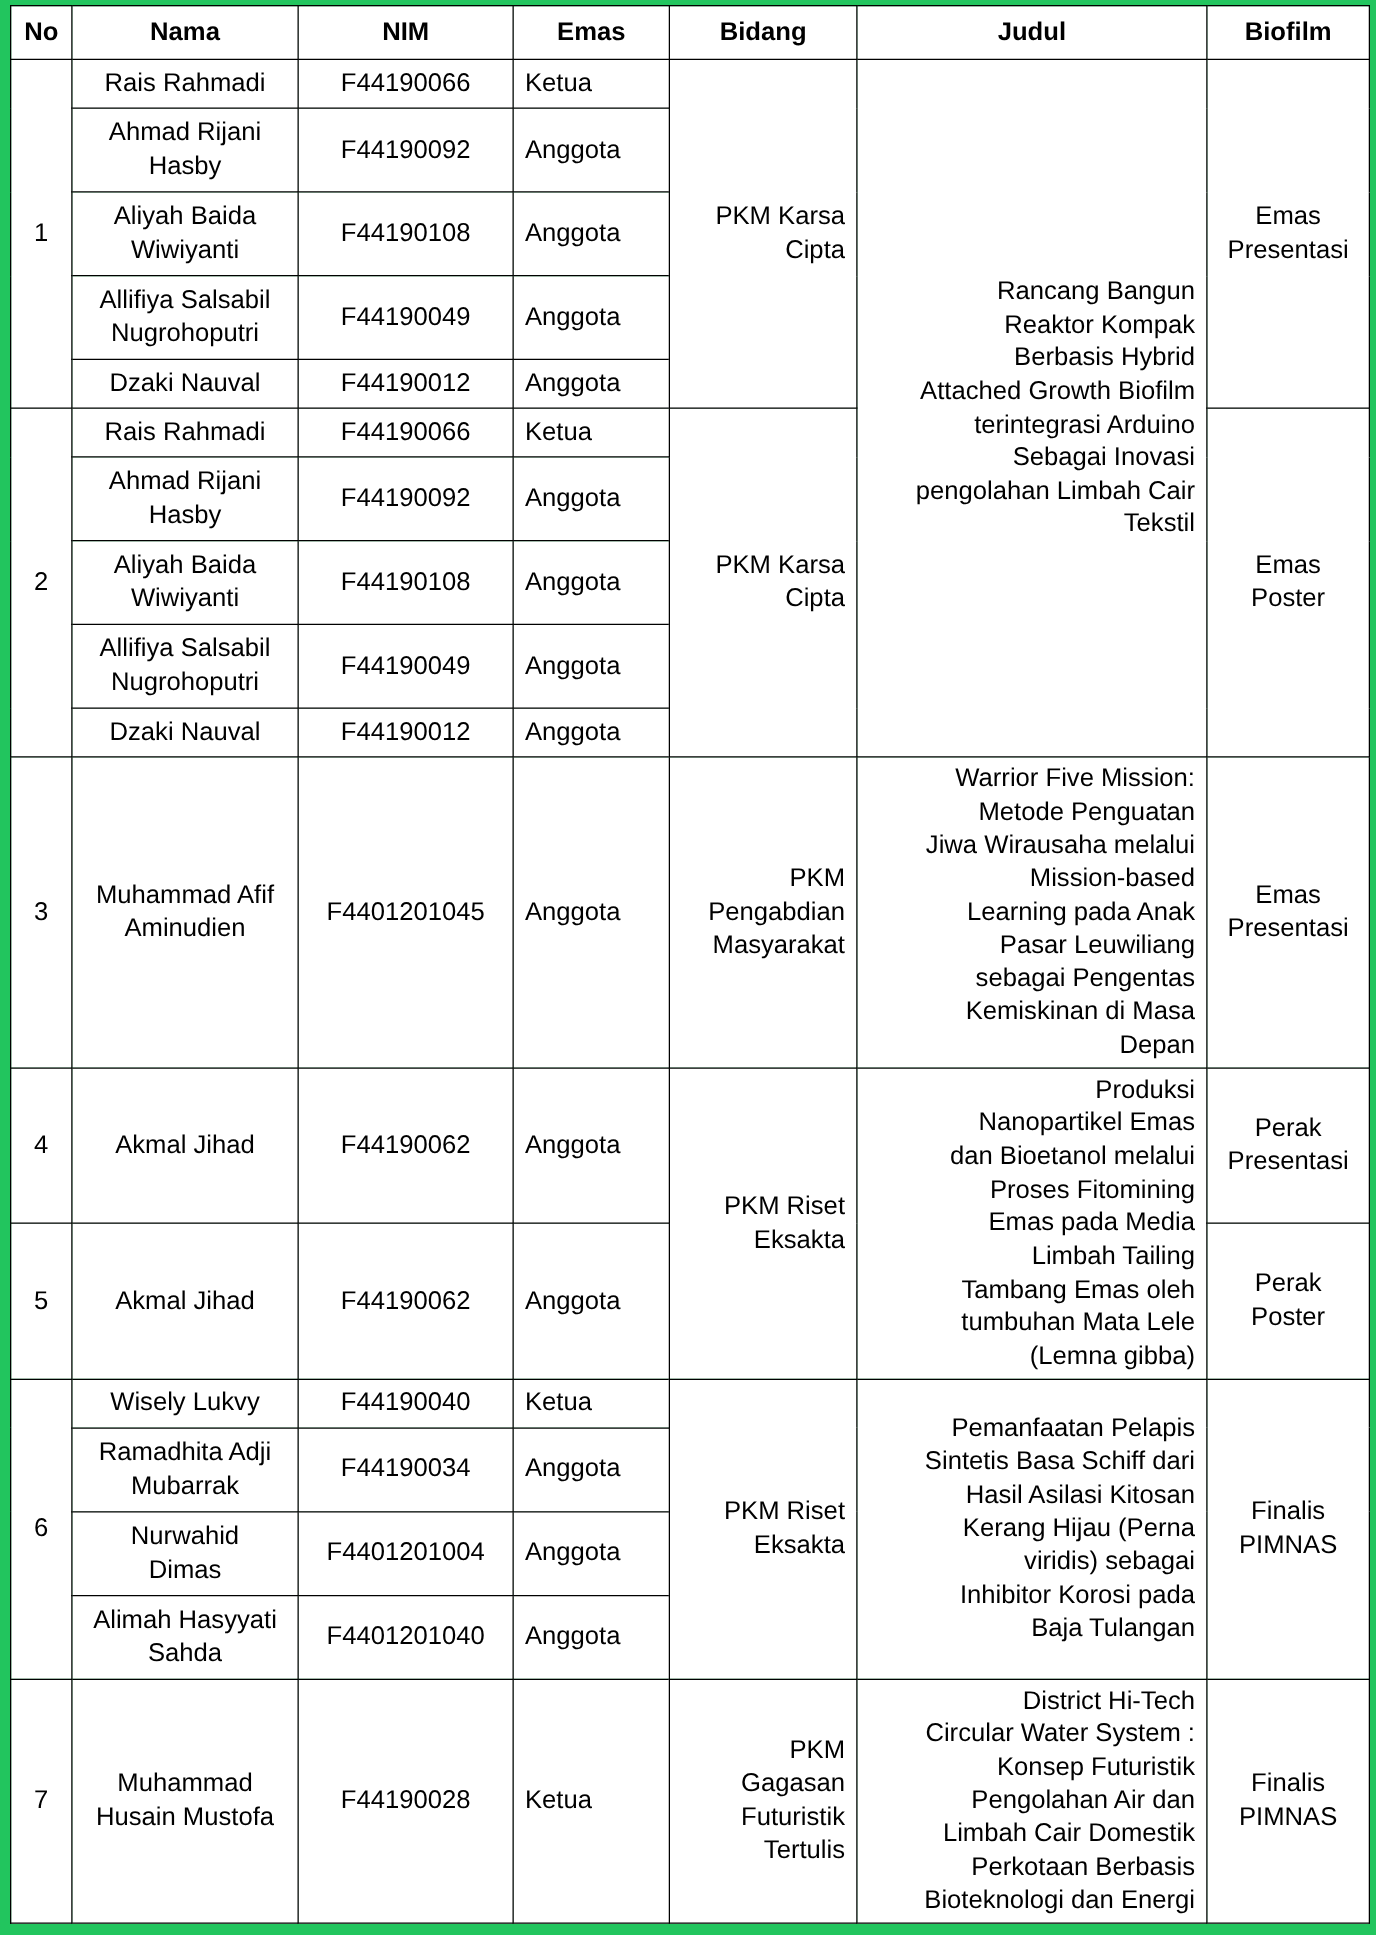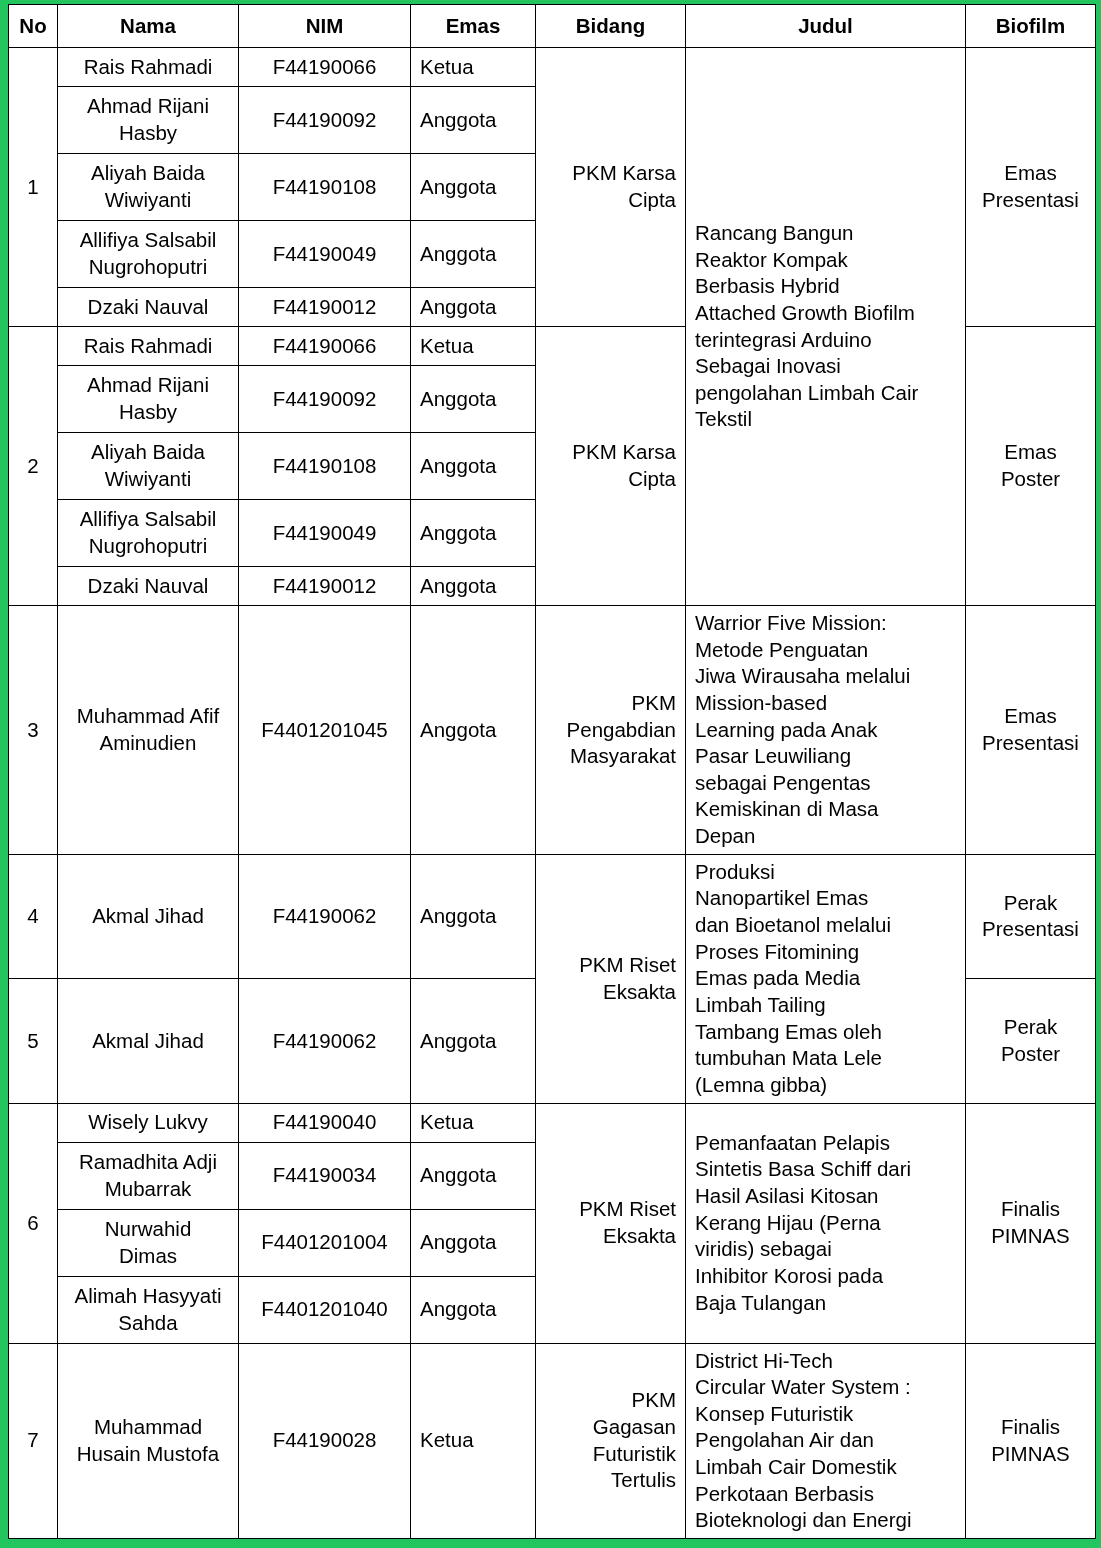--- a/index.html
+++ b/index.html
@@ -50,21 +50,21 @@
   col.c-peran   { width: 125px; }
   col.c-bidang  { width: 150px; }
   col.c-judul   { width: 280px; }
   col.c-capaian { width: 130px; }
 
   td.no      { text-align: center; vertical-align: middle; }
   td.nama    { text-align: center;   vertical-align: middle; }
   td.nim     { text-align: center;   vertical-align: middle; padding-left: 11px; }
   td.peran   { text-align: left;   vertical-align: middle; padding-left: 11px; margin-left: 22px; }
   td.bidang  { text-align: right; vertical-align: middle; }
-  td.judul   { text-align: left;   vertical-align: middle; padding-left: 11px; }
+  td.judul   { text-align: right;   vertical-align: middle; padding-left: 11px; }
   td.capaian { text-align: center;   vertical-align: middle; padding-left: 11px; }
 
   td.judul span.jtext, td.bidang span.btext,
   td.capaian span.ctext, td.nama span.ntext {
     display: block;
     white-space: pre-line;
   }
   tr.member-1 td { height: 30px; }
   tr.member-2 td { height: 58px; }
 </style>

